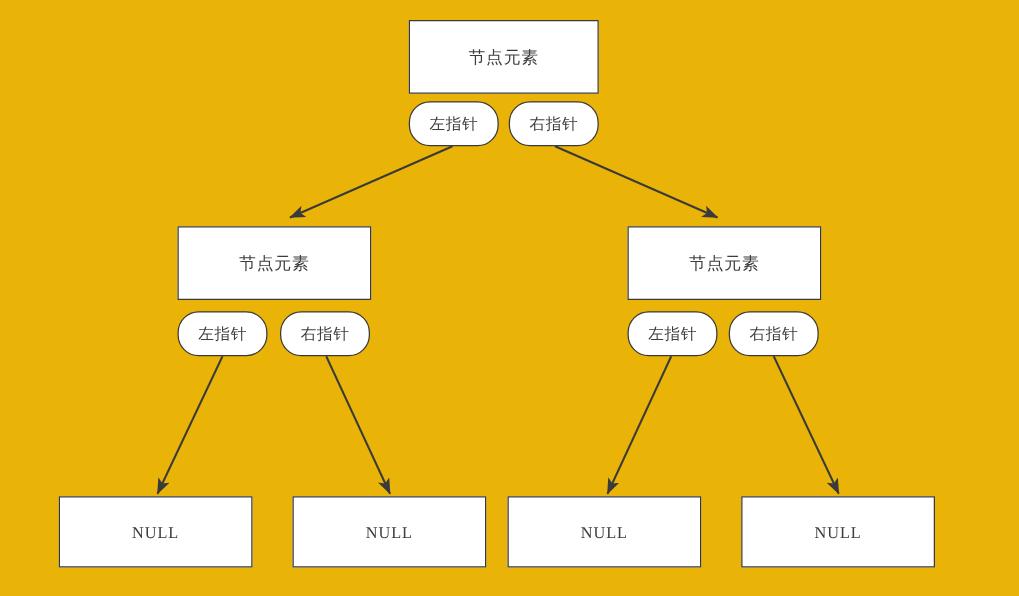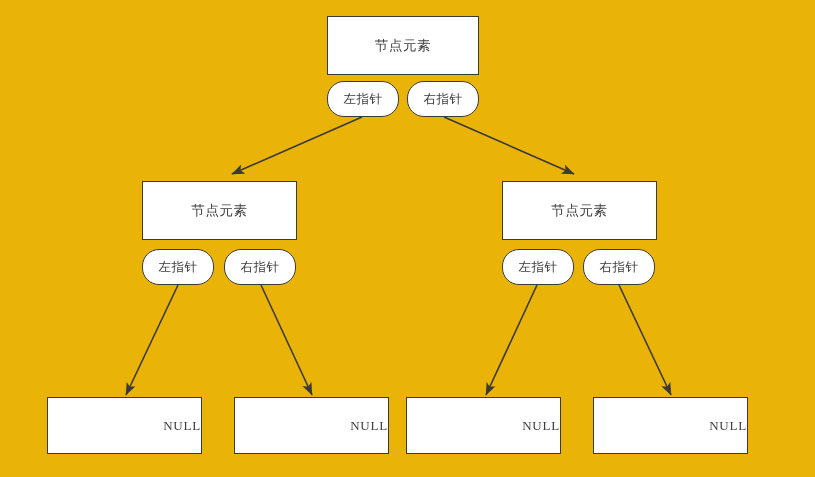--- a/index.html
+++ b/index.html
@@ -64,21 +64,21 @@
     line-height: 1;
     white-space: nowrap;
   }
   .null-box {
     position: absolute;
     box-sizing: border-box;
     border: 1.6px solid #3a3a3a;
     background: #ffffff;
     display: flex;
     align-items: center;
-    justify-content: flex-end;
+    justify-content: center;
     z-index: 3;
   }
   .null-label {
     font-family: "Liberation Serif", "DejaVu Serif", serif;
     font-size: 13px;
     color: #3d3d3d;
     letter-spacing: 0.8px;
     line-height: 1;
     white-space: nowrap;
   }

